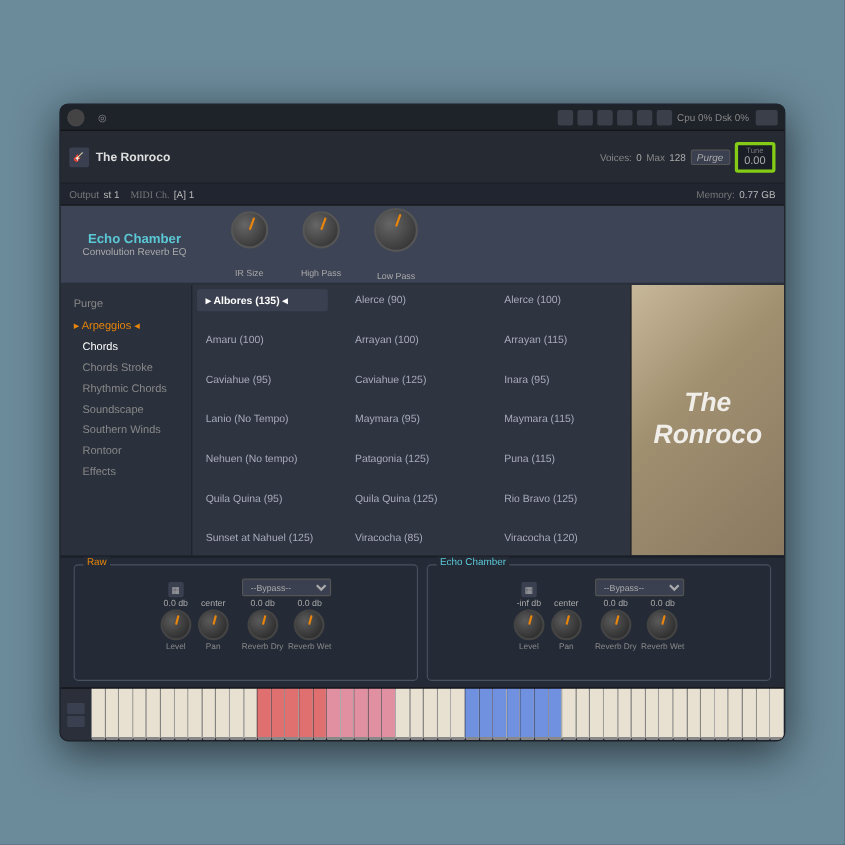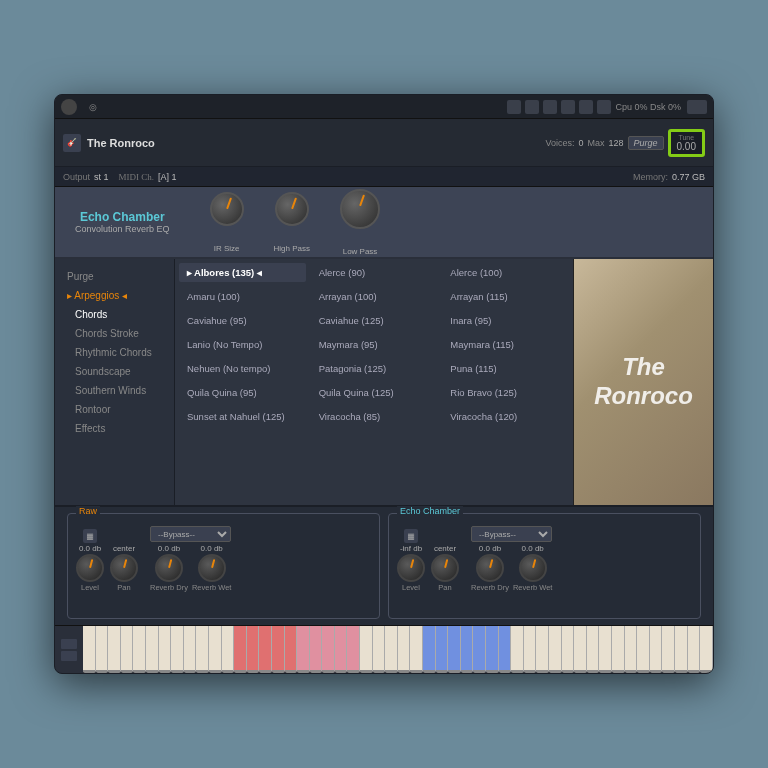--- a/index.html
+++ b/index.html
@@ -200,21 +200,21 @@
     
     .preset-area {
       flex: 1;
       background: #2e3440;
       overflow: hidden;
       position: relative;
     }
     .preset-grid {
       display: grid;
       grid-template-columns: repeat(3, 1fr);
-      gap: 5px;
+      gap: 17px;
       padding: 4px;
     }
     .preset-item {
       padding: 4px 8px;
       font-size: 9.5px;
       color: #aab;
       cursor: pointer;
       border-radius: 2px;
     }
     .preset-item.selected { background: #3a4050; color: #fff; }
@@ -250,20 +250,21 @@
       gap: 8px;
     }
     .mixer-channel {
       display: flex;
       flex-direction: column;
       gap: 2px;
       border: 1px solid #4a5060;
       border-radius: 4px;
       padding: 4px 8px;
       position: relative;
+      align-items: center;
     }
     .mixer-channel-label {
       position: absolute;
       top: -8px;
       left: 8px;
       font-size: 9px;
       color: #e8850a;
       background: #252b36;
       padding: 0 3px;
     }

